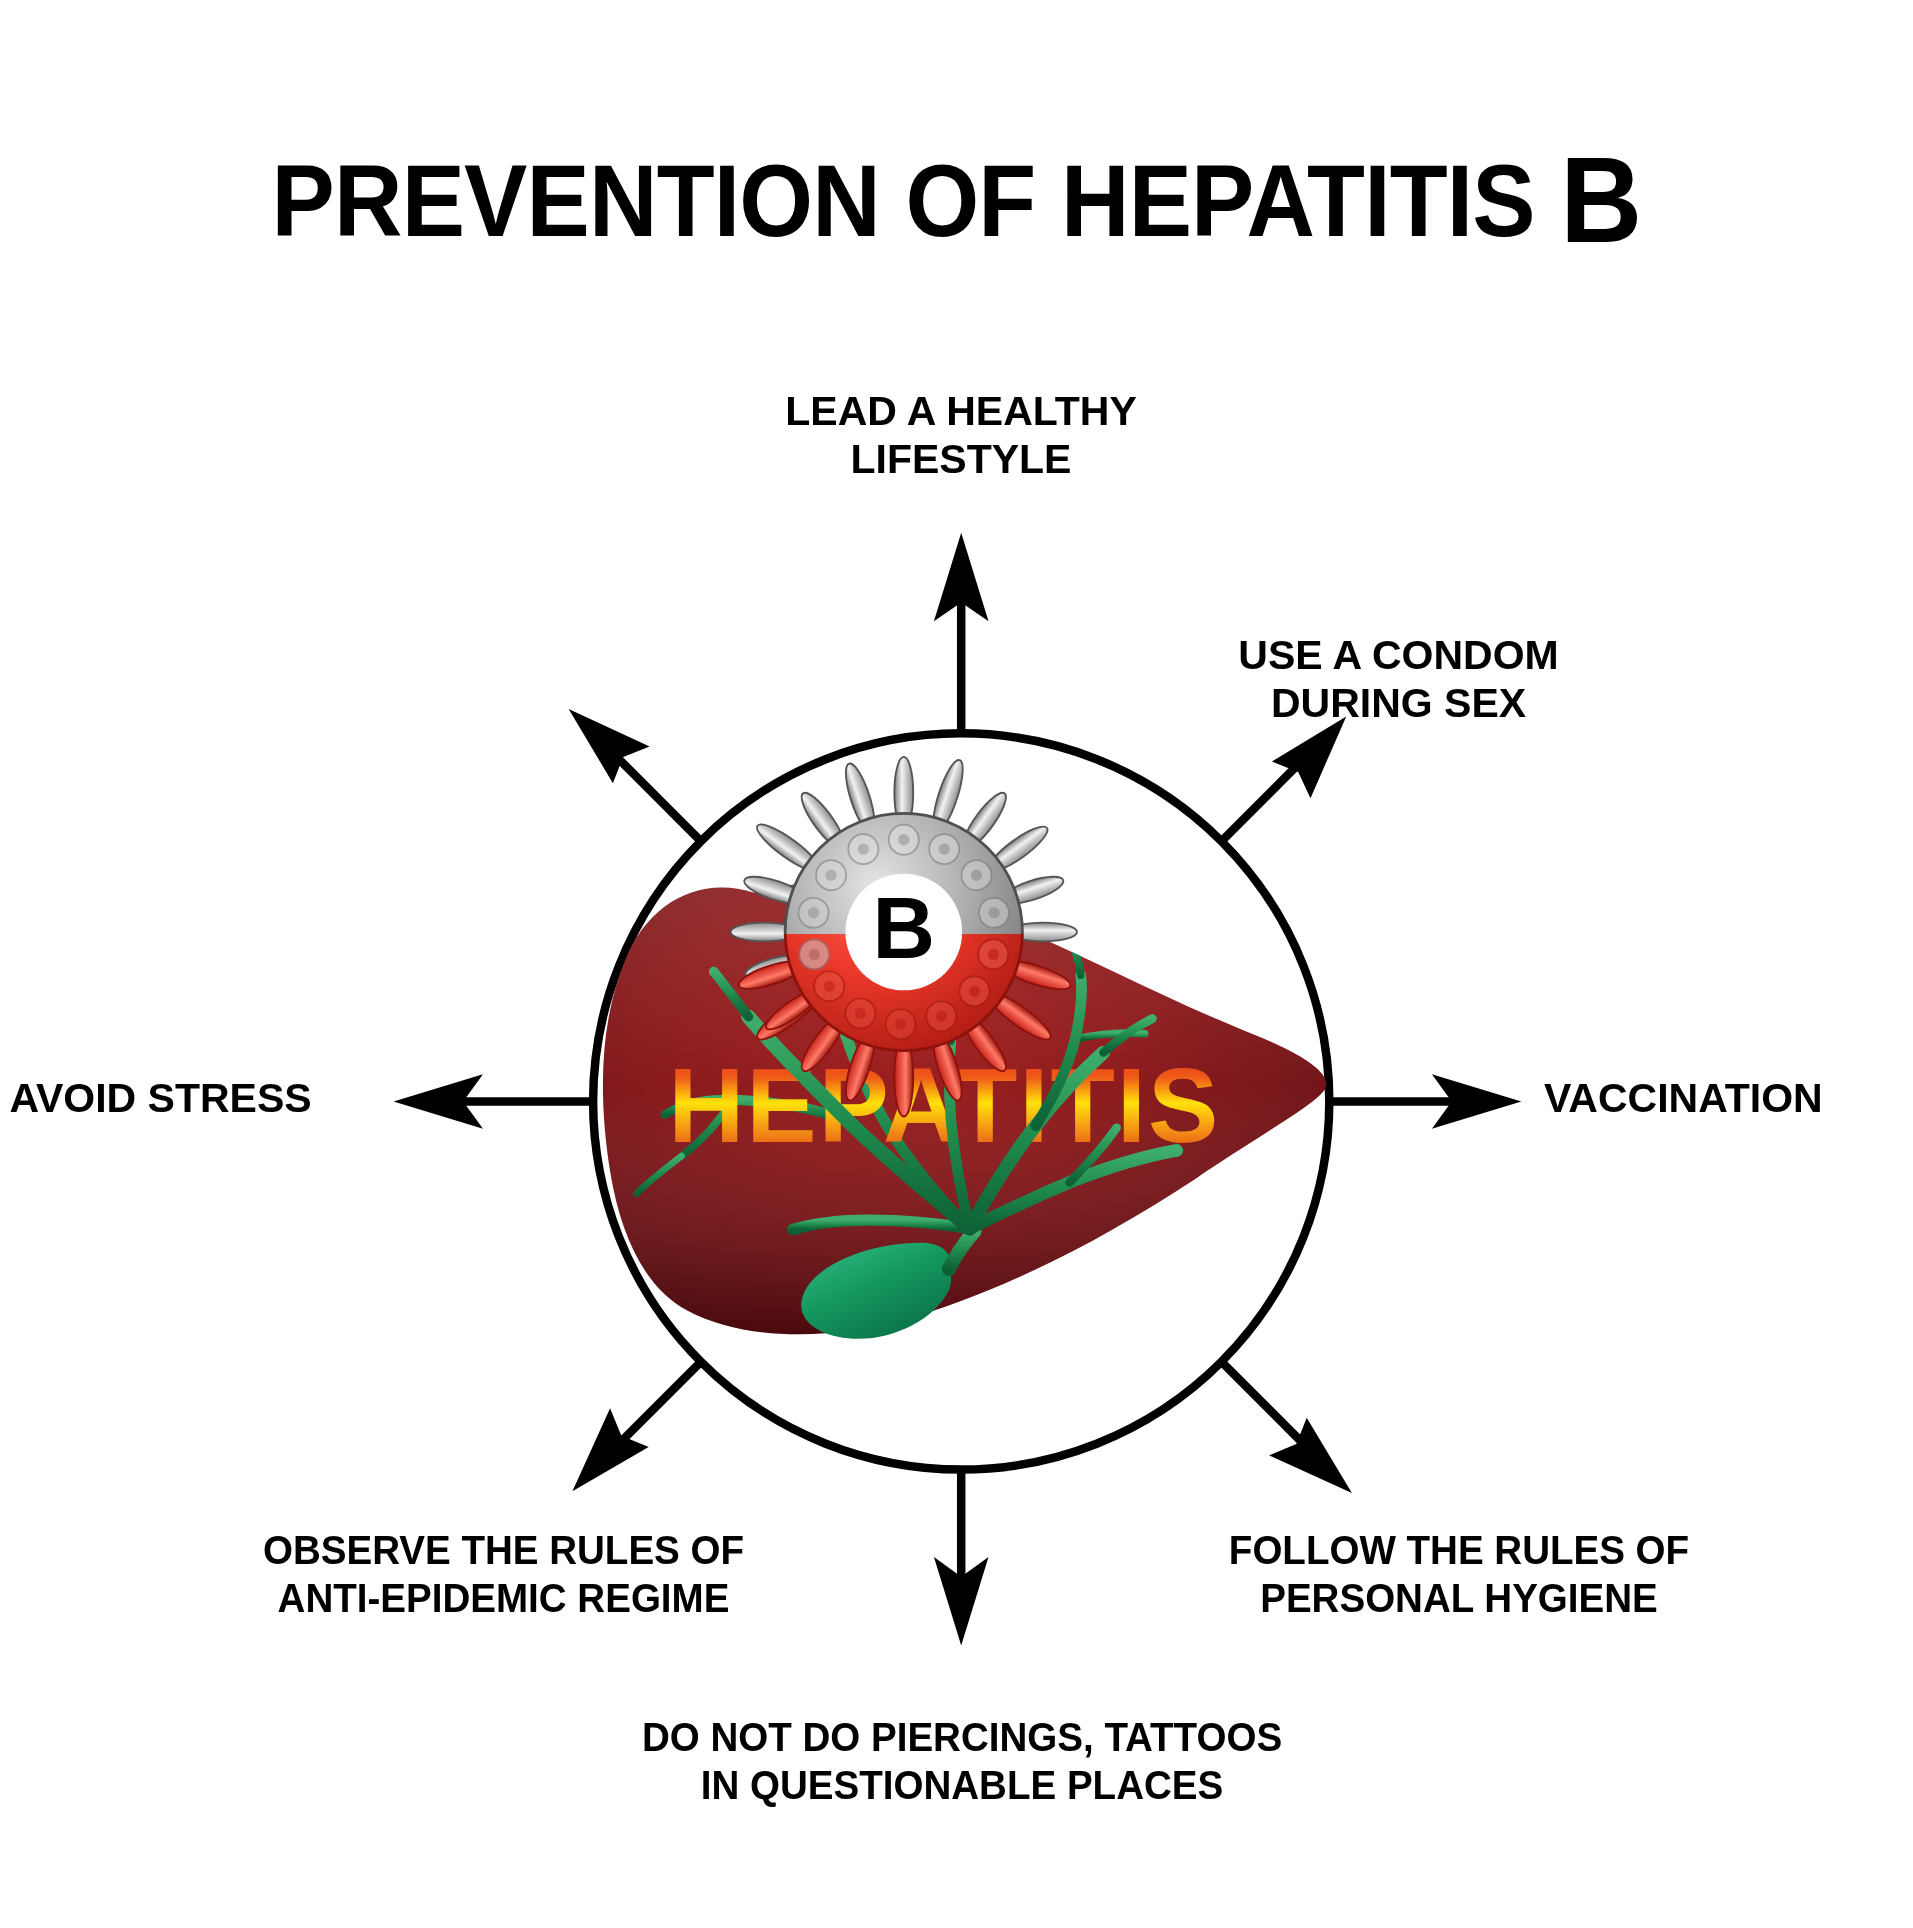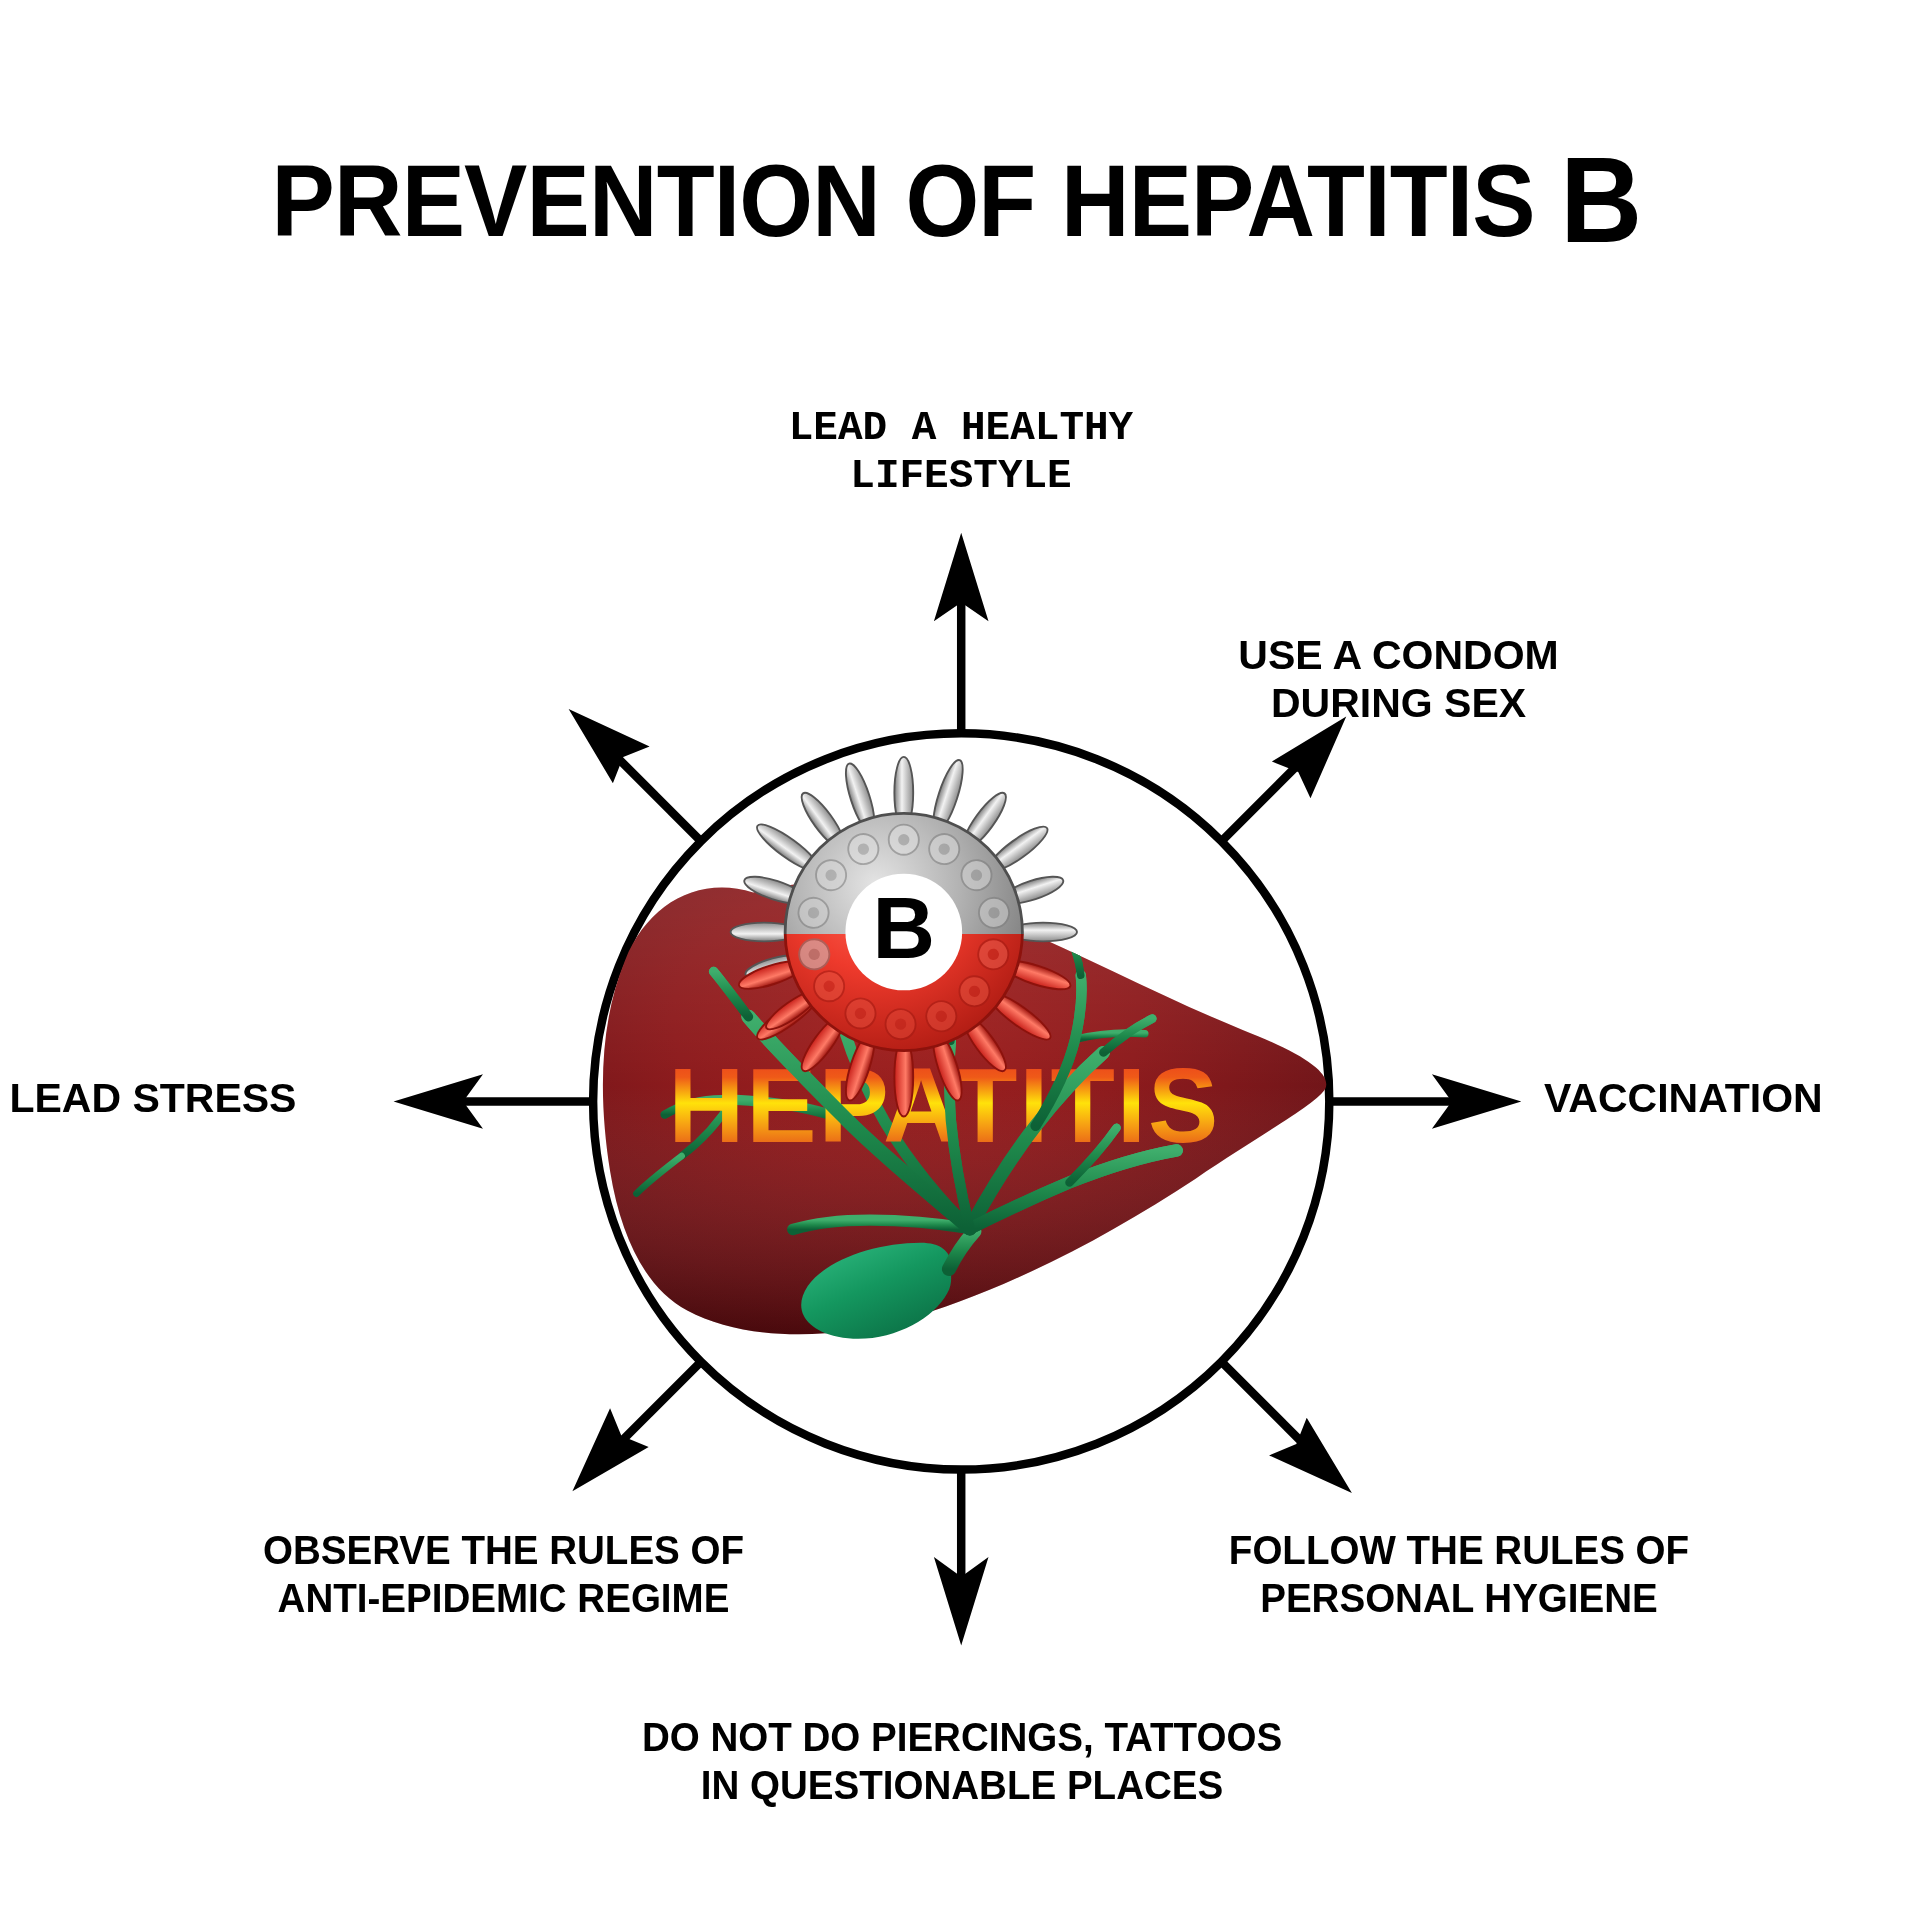--- a/index.html
+++ b/index.html
@@ -407,28 +407,28 @@
               </g>
           </g>
         </g>
 
         <circle cx="960" cy="990" r="62" fill="#ffffff"></circle>
         <text x="960" y="1018" text-anchor="middle" font-family="Liberation Sans, sans-serif" font-weight="bold" font-size="92" fill="#000000">B</text>
       </g>
     </g>
   </svg>
 
-  <div class="label" style="left:608px; top:405px; width:706px;font-family:Liberation Mono, monospace;">LEAD A HEALTHY
+  <div class="label" style="left:608px; top:388px; width:706px;">LEAD A HEALTHY
 LIFESTYLE</div>
 
 
   <div class="label" style="left:1102px; top:584px; width:593px;margin-top:48px;">USE A CONDOM
 DURING SEX</div>
 
-  <div class="label" style="left:9.4px; top:1075px; width:377px; text-align:left;">LEAD STRESS</div>
+  <div class="label" style="left:9.4px; top:1075px; width:377px; text-align:left;">AVOID STRESS</div>
 
   <div class="label" style="left:1544px; top:1075px; width:377px; text-align:left;">VACCINATION</div>
 
   <div class="label narrow" style="left:127px; top:1527px; width:753px;">OBSERVE THE RULES OF
 ANTI-EPIDEMIC REGIME</div>
 
   <div class="label narrow" style="left:1073px; top:1527px; width:772px;">FOLLOW THE RULES OF
 PERSONAL HYGIENE</div>
 
   <div class="label narrow" style="left:491px; top:1714px; width:942px;">DO NOT DO PIERCINGS, TATTOOS

